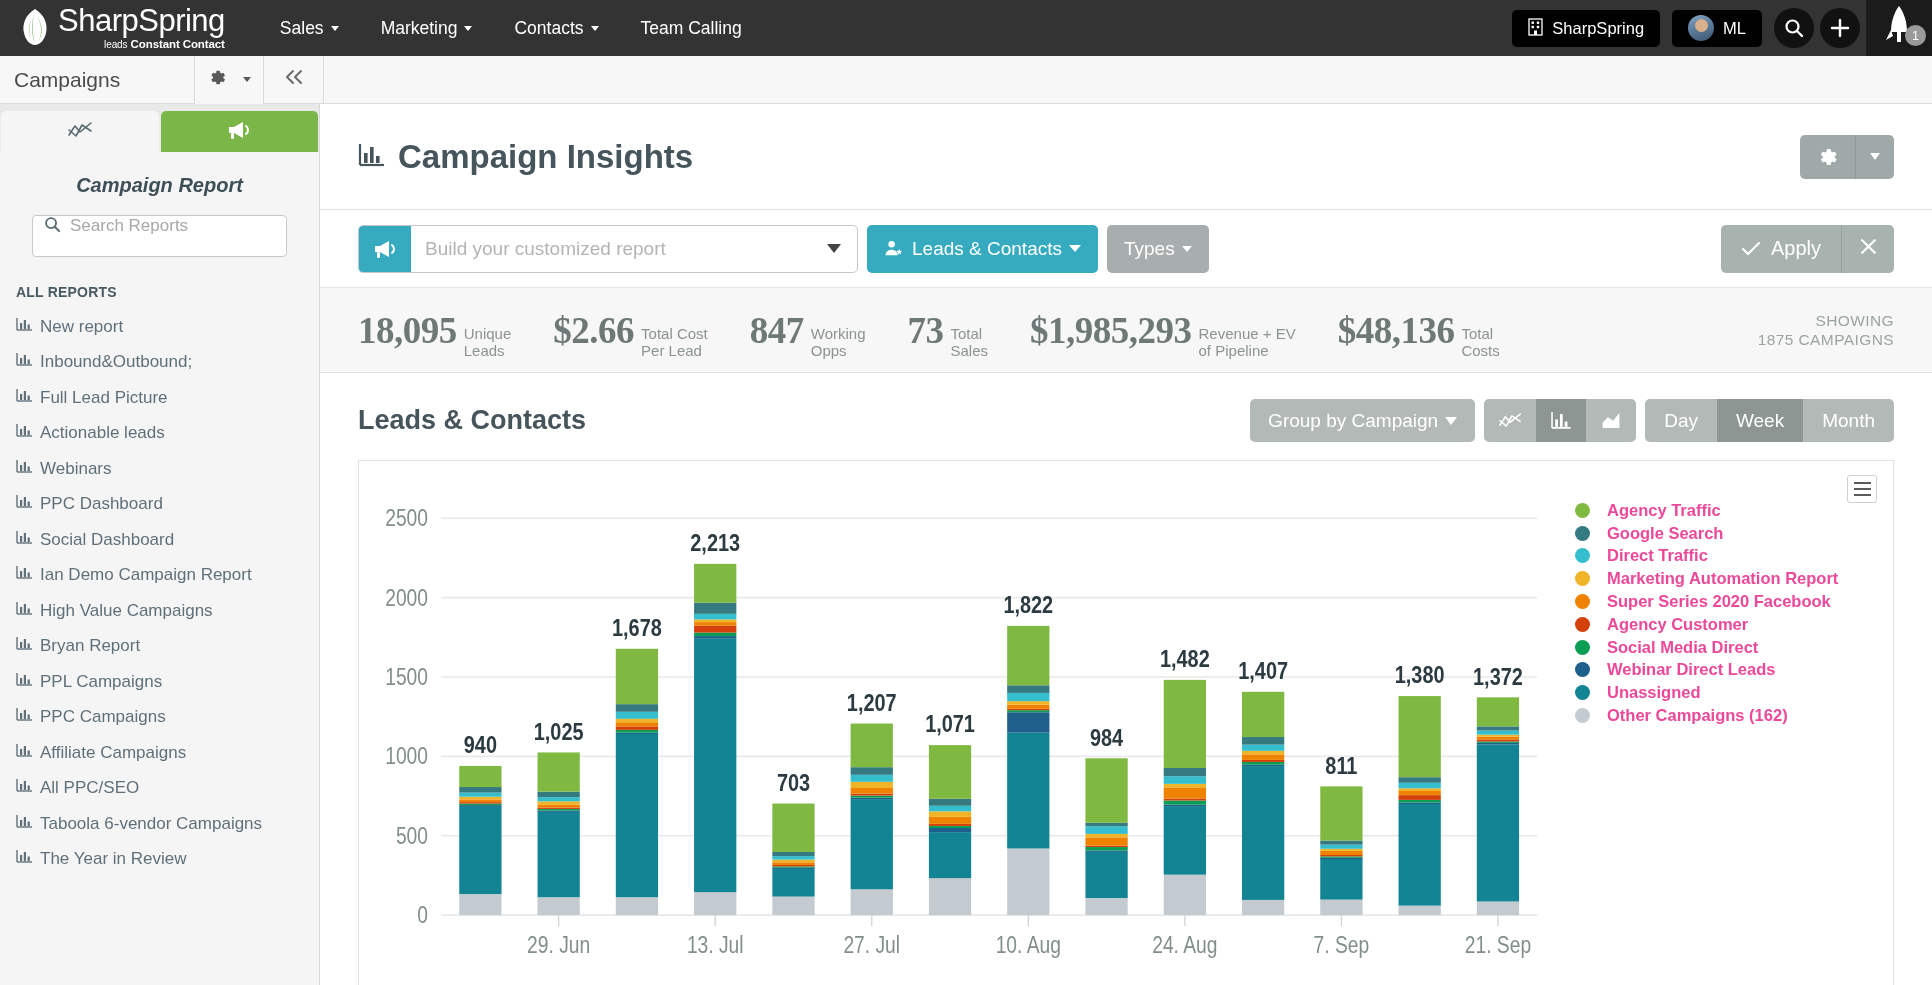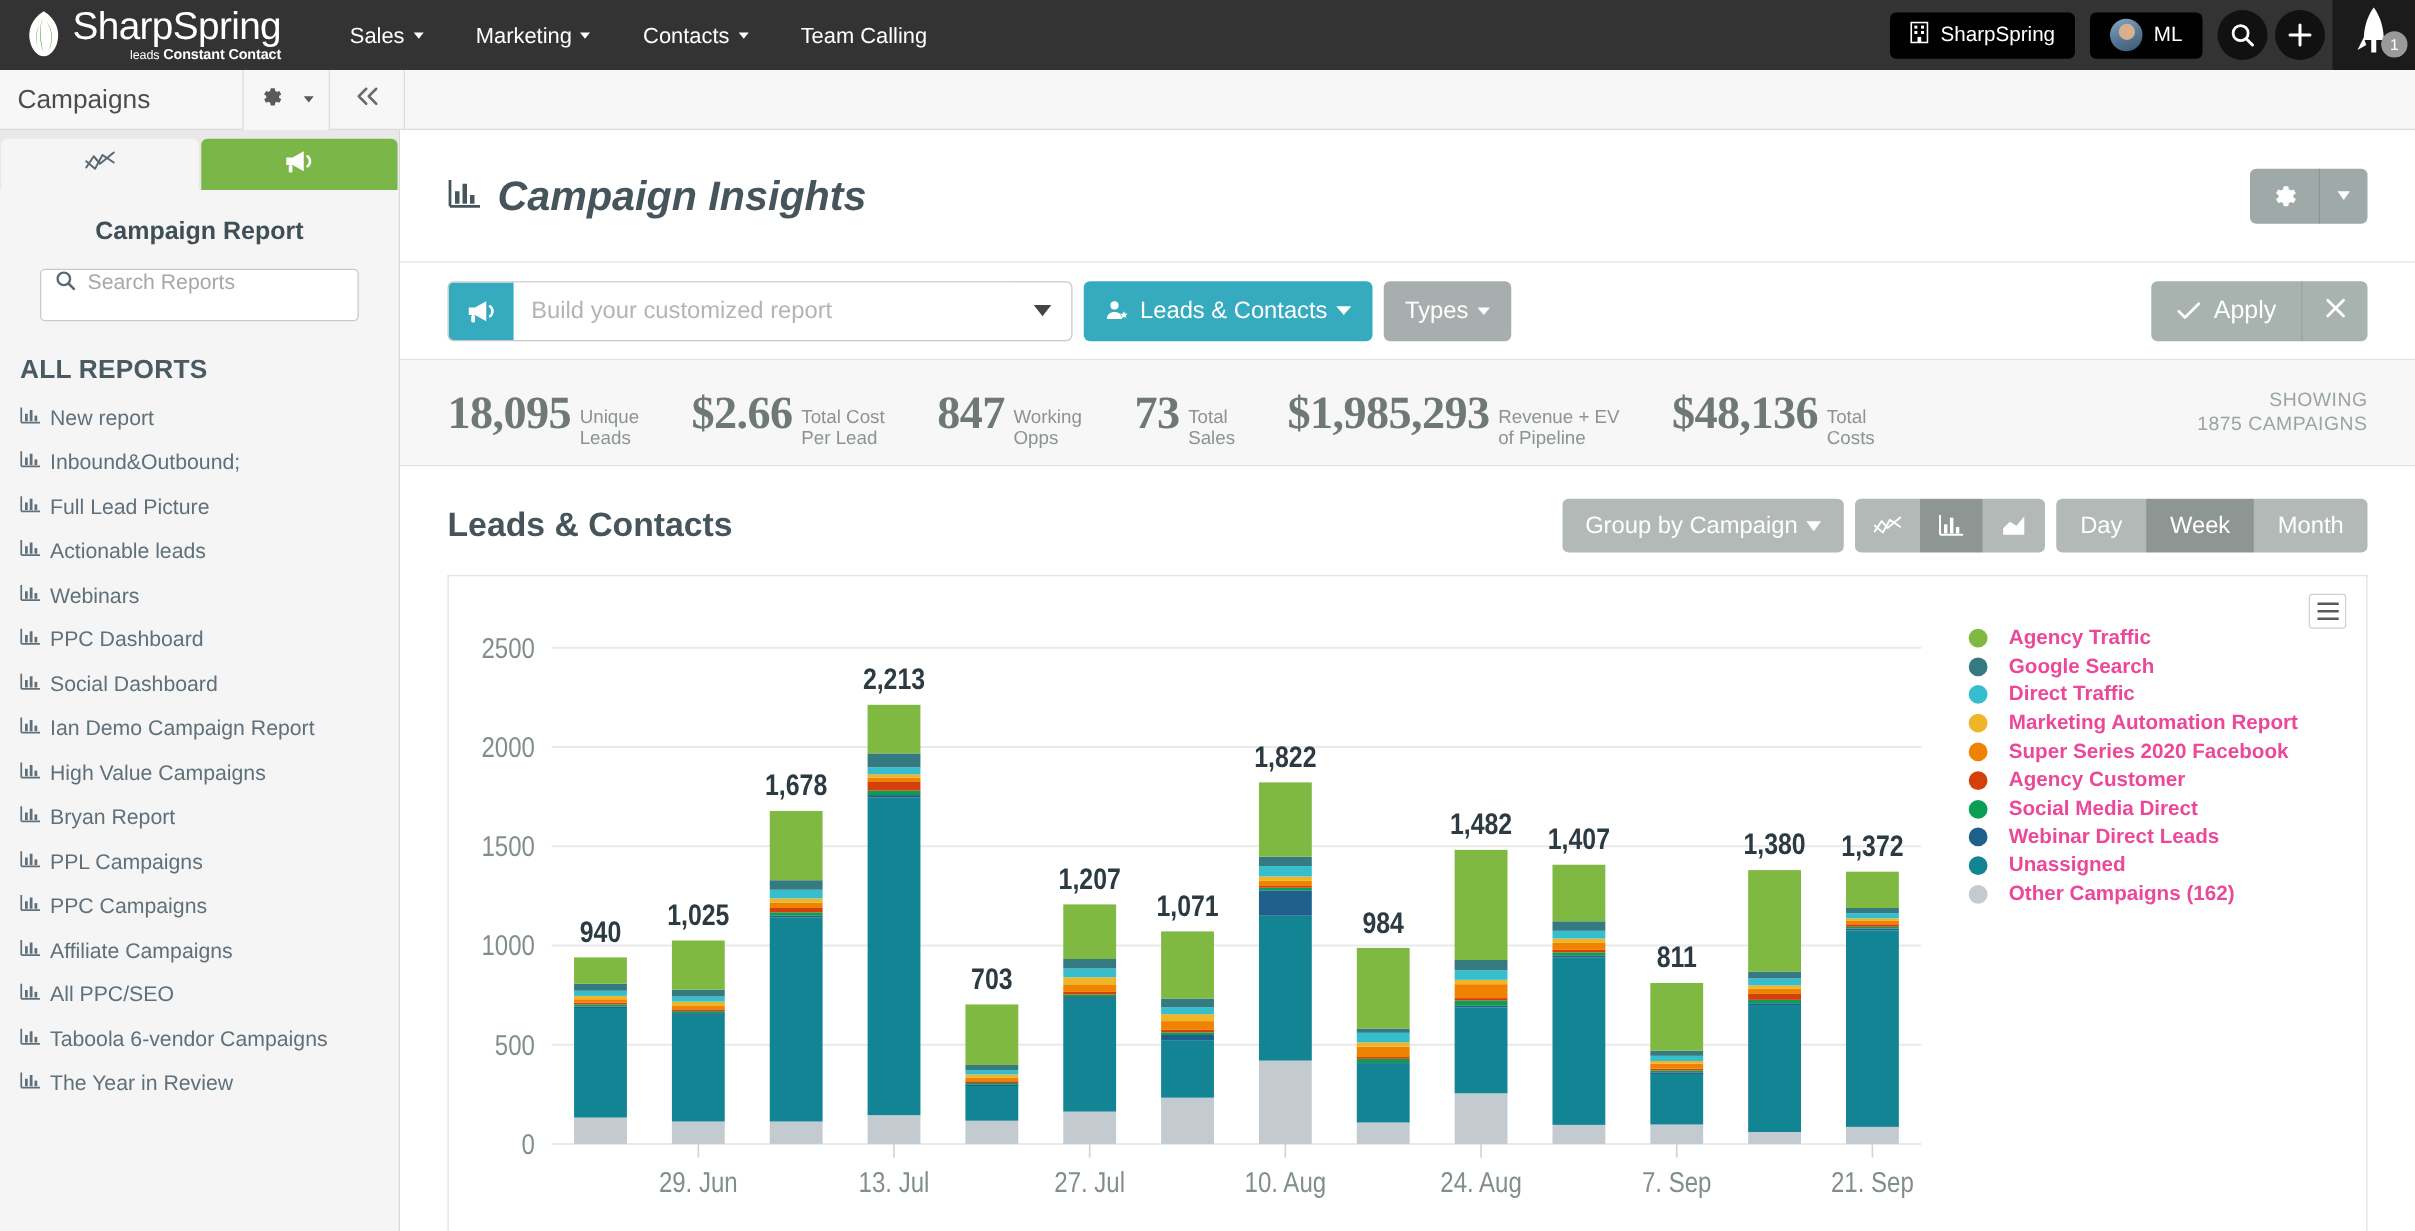--- a/index.html
+++ b/index.html
@@ -108,53 +108,54 @@
   .sb-tab {
     flex: 1; display: flex; align-items: center; justify-content: center;
     cursor: pointer; border-top-left-radius: 5px; border-top-right-radius: 5px;
     margin: 0 1px;
   }
   .sb-tab.inactive { background: #f5f5f5; color: #5a6a72; }
   .sb-tab.active { background: #7ab648; color: #fff; }
   .sb-heading {
     text-align: center; font-size: 20px; font-weight: bold; color: #3f4f58;
     padding: 22px 0 18px 0;
+    font-style: italic;
   }
   .sb-search-wrap { padding: 0 32px 0 32px; }
   .sb-search {
     display: flex; align-items: flex-start; background: #fff;
     border: 1px solid #c9c9c9; border-radius: 4px; height: 42px; padding: 0 11px;
   }
   .sb-search svg { flex: 0 0 auto; }
   .sb-search input {
     border: none; outline: none; font-size: 17px; color: #666;
     margin-left: 9px; width: 100%; background: transparent;
     font-family: "Liberation Sans", sans-serif;
   }
   .sb-search input::placeholder { color: #a8a8a8; }
   .sb-allreports {
-    font-size: 21px; font-weight: bold; color: #4a5a63;
+    font-size: 14px; font-weight: bold; color: #4a5a63;
     padding: 27px 0 9px 16px; letter-spacing: 0.2px;
   }
   .sb-list { overflow-y: auto; flex: 1; }
   .sb-item {
     display: flex; align-items: center; padding: 5px 0 5px 16px;
     font-size: 17px; color: #60707a; cursor: pointer; white-space: nowrap;
     height: 35.5px;
   }
   .sb-item .chart-ico { margin-right: 7px; flex: 0 0 auto; }
 
   
   .main { flex: 1; background: #fff; overflow: hidden; display: flex; flex-direction: column; }
   .main-top {
     height: 106px; border-bottom: 1px solid #e2e2e2;
     display: flex; align-items: center; padding: 0 38px;
   }
   .page-title {
-    display: flex; align-items: center; font-size: 33px; color: #46545c; font-weight: bold; font-style: italic;
+    display: flex; align-items: center; font-size: 33px; color: #46545c; font-weight: bold;
   }
   .page-title .ttl-ico { margin-right: 12px; }
   .gear-split {
     margin-left: auto; display: flex; background: #9fa9a8; border-radius: 5px;
     height: 44px; overflow: hidden; cursor: pointer;
   }
   .gear-split .gs-a {
     width: 56px; display: flex; align-items: center; justify-content: center; color: #fff;
     border-right: 1px solid #8c9796;
   }

